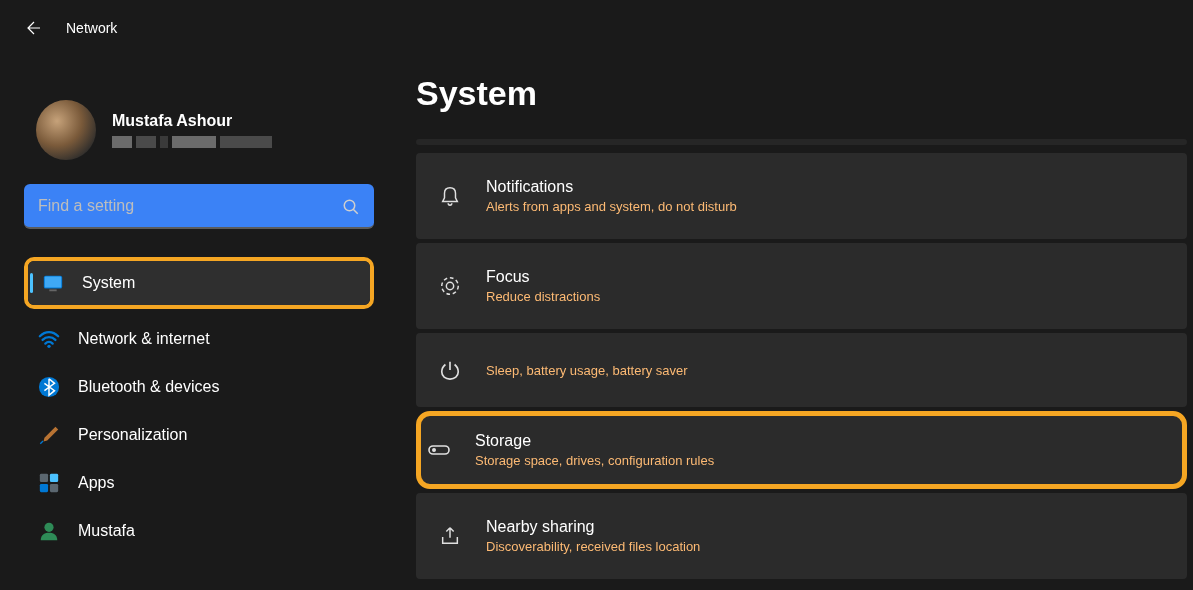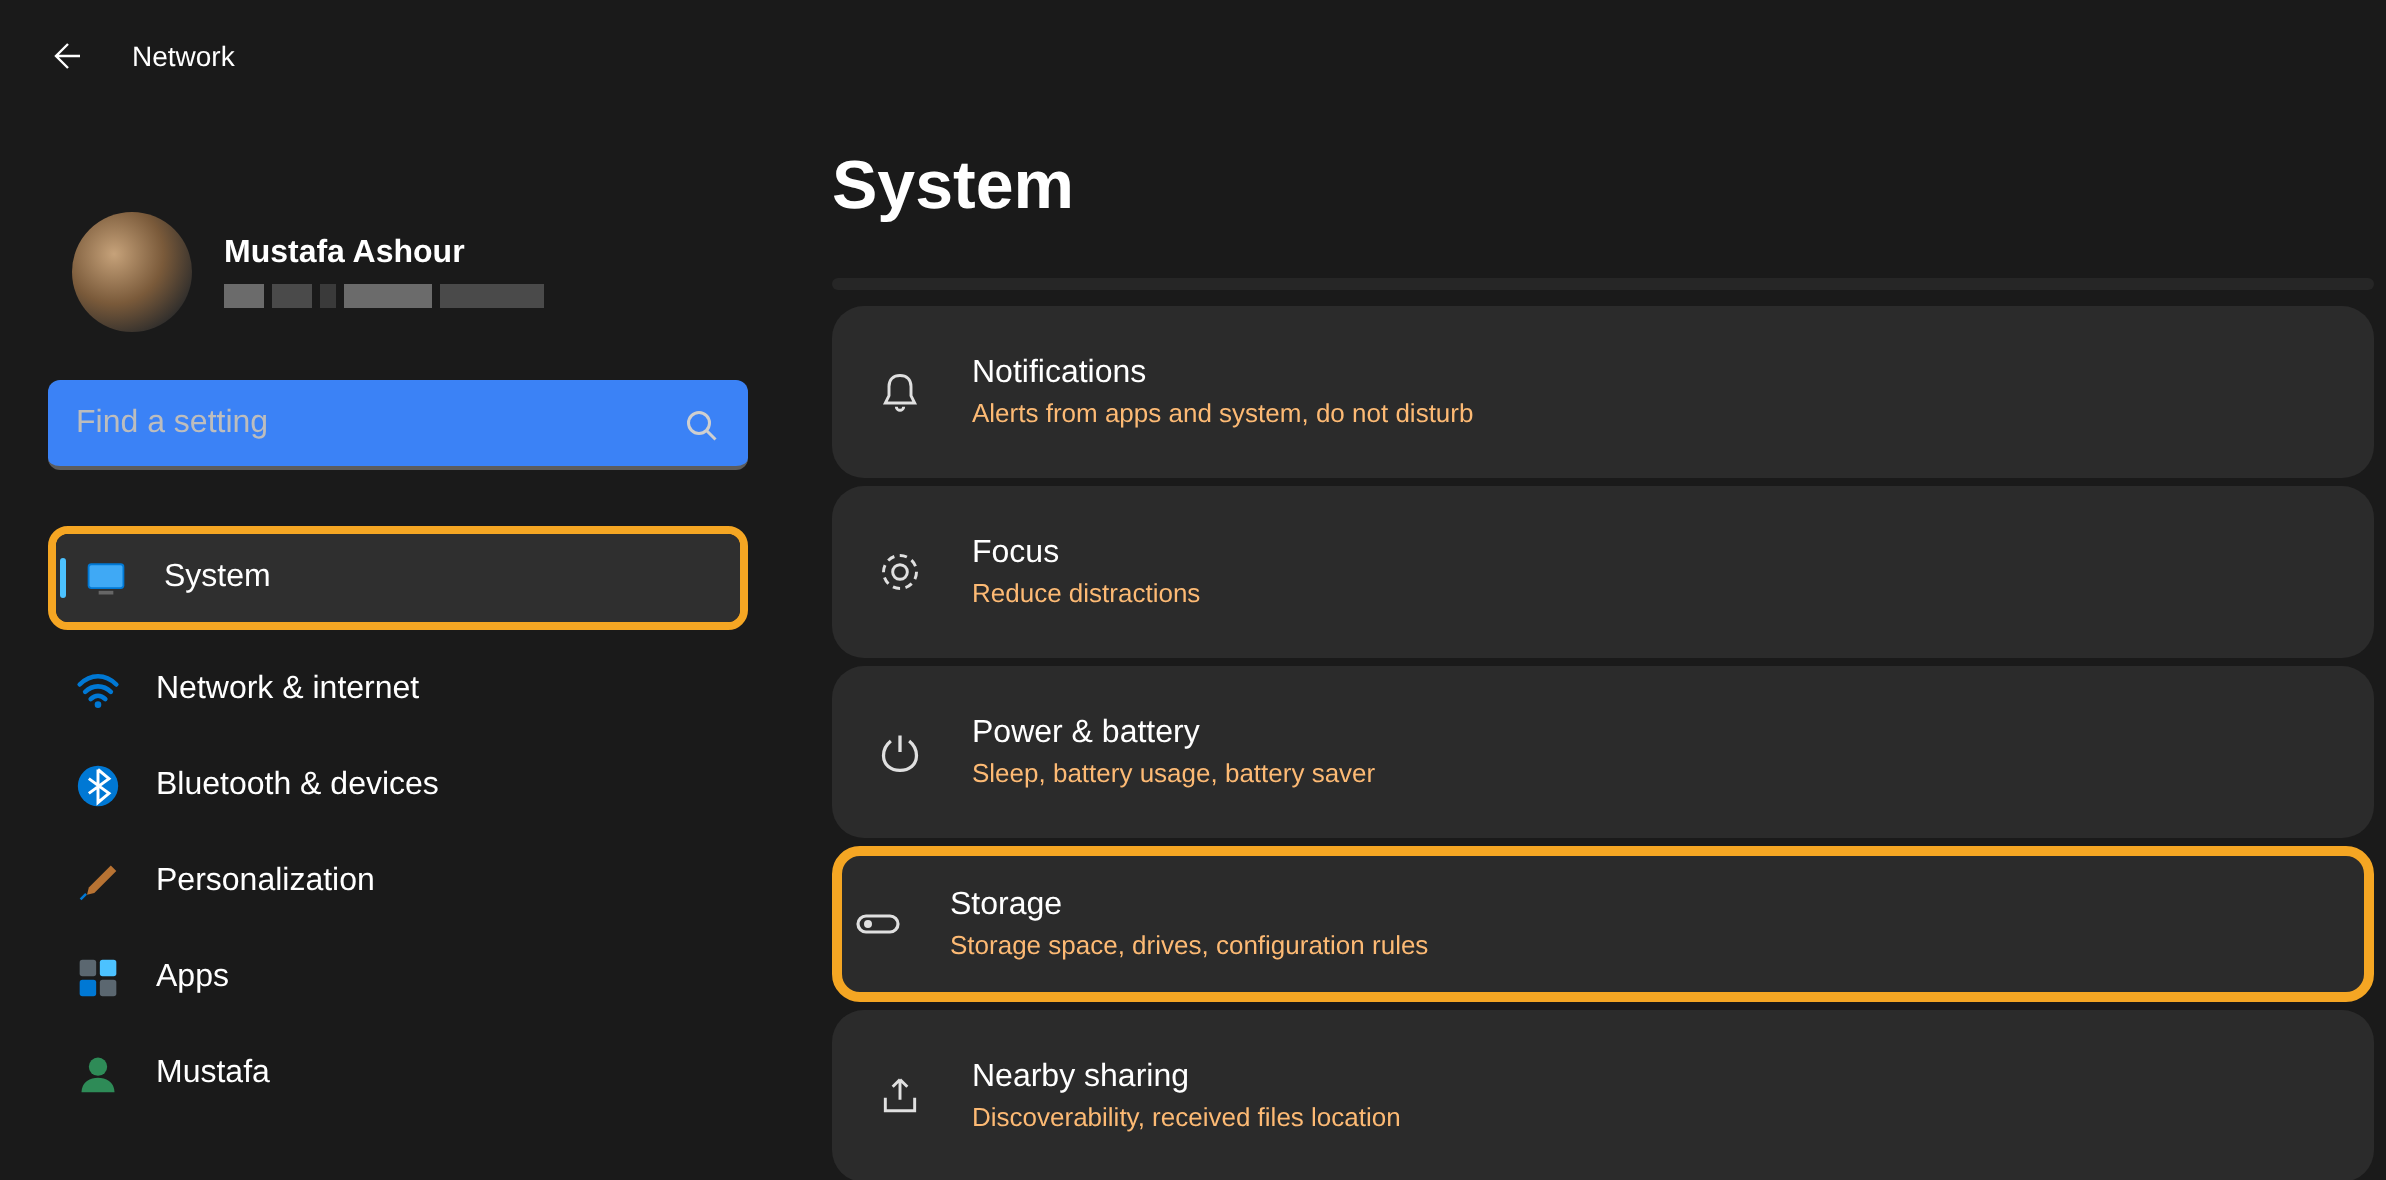--- a/index.html
+++ b/index.html
@@ -115,21 +115,21 @@
     font-size: 34px;
     font-weight: 600;
     margin-bottom: 26px;
   }
   .settings-list { display: flex; flex-direction: column; gap: 4px; }
   .setting-item {
     display: flex;
     align-items: center;
     gap: 24px;
     background: #2b2b2b;
-    border-radius: 16px;
+    border-radius: 4px;
     padding: 25px 22px;
     cursor: pointer;
     min-height: 74px;
   }
   .setting-item.highlight {
     border: 5px solid #f5a623;
     border-radius: 14px;
     padding: 16px 6px;
   }
   .setting-icon {
@@ -290,21 +290,20 @@
       </div>
 
       <div class="setting-item">
         <span class="setting-icon">
           <svg width="22" height="22" viewBox="0 0 24 24" fill="none" stroke="#e0e0e0" stroke-width="1.8">
             <path d="M12 3 L12 12"></path>
             <path d="M7 6 C4.5 8 3 10.8 3 14 C3 19 7 22 12 22 C17 22 21 19 21 14 C21 10.8 19.5 8 17 6"></path>
           </svg>
         </span>
         <div class="setting-text">
-          <div class="setting-title">Power &amp; battery</div>
           <div class="setting-sub">Sleep, battery usage, battery saver</div>
         </div>
       </div>
 
       <div class="setting-item highlight">
         <span class="setting-icon">
           <svg width="24" height="24" viewBox="0 0 24 24" fill="none" stroke="#e0e0e0" stroke-width="1.6">
             <rect x="2" y="8" width="20" height="8" rx="4"></rect>
             <circle cx="7" cy="12" r="1.2" fill="#e0e0e0"></circle>
           </svg>

